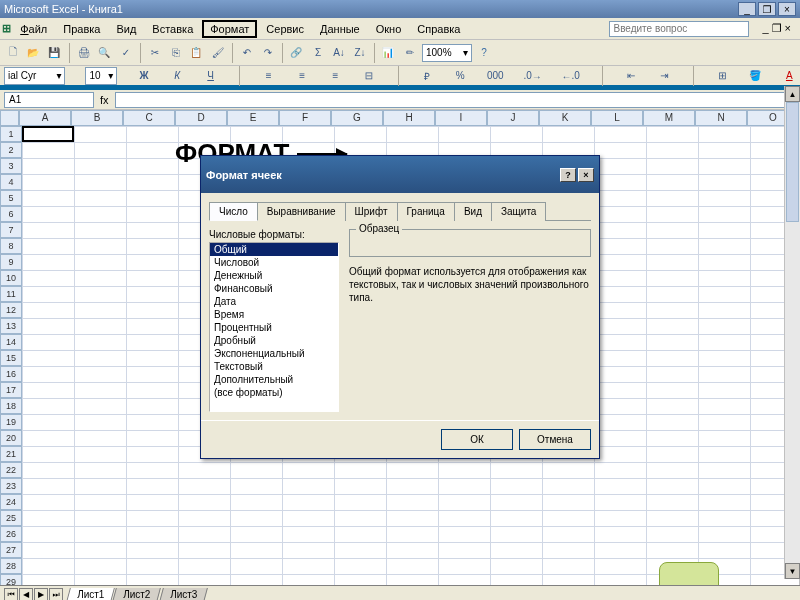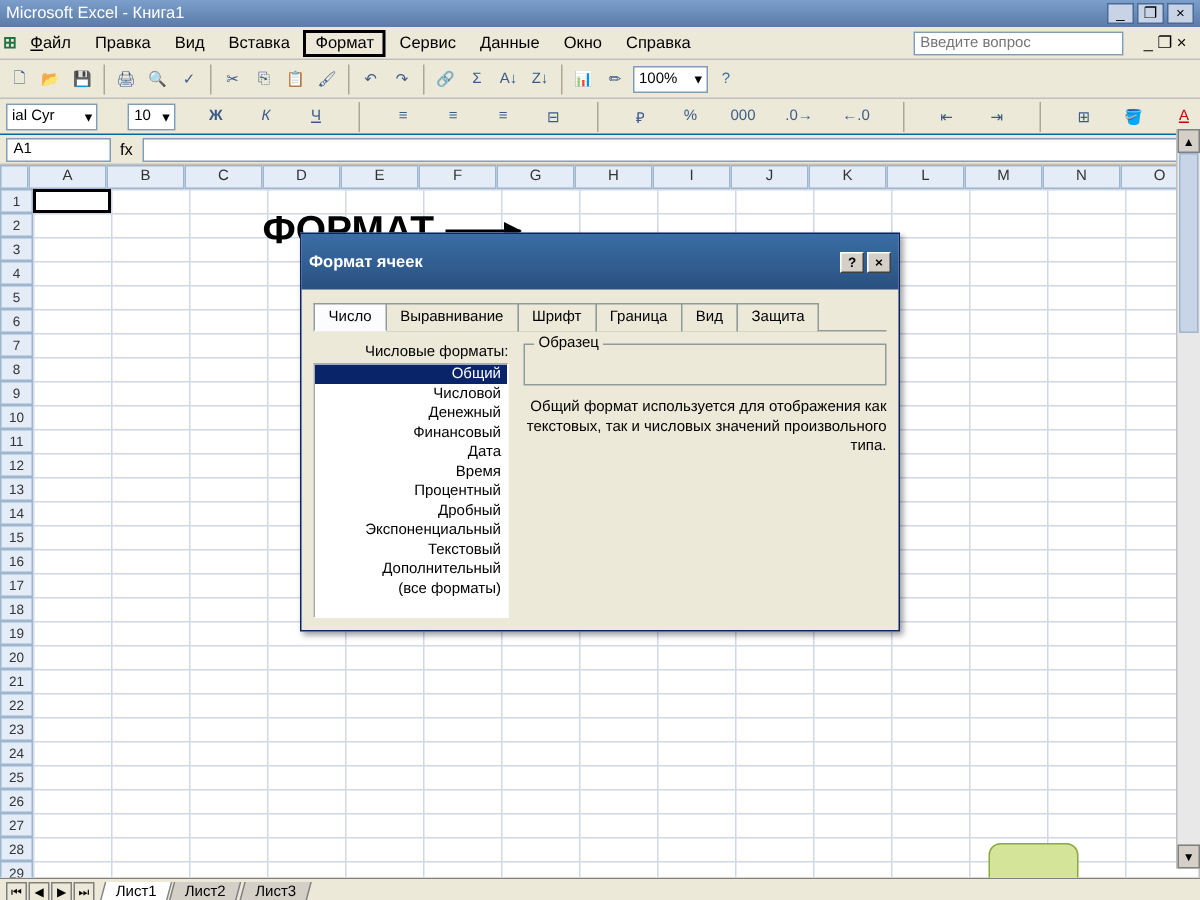--- a/index.html
+++ b/index.html
@@ -12,27 +12,27 @@
 .menubar { height: 22px; background: #ece9d8; display: flex; align-items: center; padding: 0 2px; gap: 2px; border-bottom:1px solid #c0c0c0;}
 .menubar .mi { padding: 2px 7px; cursor: default; }
 .menubar .mi u { text-decoration: underline; }
 .menubar .boxed { border: 2px solid #000; padding: 1px 6px; }
 .menubar .question-input { margin-left:auto; width: 140px; height:16px; border:1px solid #7f9db9; background:#fff; padding:0 3px; font-size:10px; color:#999; }
 
 .toolbar { height: 26px; background: #ece9d8; border-bottom:1px solid #c0c0c0; display:flex; align-items:center; padding: 0 4px; gap:3px; }
 .tbtn { width:18px; height:18px; display:flex; align-items:center; justify-content:center; font-size:10px; color:#3a5a8a; }
 .tsep { width:1px; height:20px; background:#aca899; margin:0 2px; }
 
-.toolbar2 { height: 24px; background: #ece9d8; border-bottom:1px solid #0369a1; display:flex; align-items:center; padding: 0 4px; gap:20px;}
+.toolbar2 { height: 24px; background: #ece9d8; border-bottom:5px solid #0369a1; display:flex; align-items:center; padding: 0 4px; gap:20px;}
 .font-combo { height:18px; border:1px solid #7f9db9; background:#fff; padding:0 3px; font-size:10px; display:flex; align-items:center; justify-content:space-between; }
 .font-combo.name { width:80px; }
 .font-combo.size { width:40px; }
 
 .fbar { height: 20px; background:#ece9d8; border-bottom:1px solid #c0c0c0; display:flex; align-items:center; padding:0 4px; gap:6px; }
-.namebox { width:70px; height:16px; border:1px solid #7f9db9; background:#fff; padding:0 4px; font-size:10px; display:flex; align-items:center; }
+.namebox { width:90px; height:16px; border:1px solid #7f9db9; background:#fff; padding:0 4px; font-size:10px; display:flex; align-items:center; }
 .fx { font-size:11px; }
 
 .sheet-area { position:relative; height: 475px; background:#fff; overflow:hidden; border-right:1px solid #c0c0c0; }
 .colheads { display:flex; height:16px; }
 .corner { width:22px; background:#e4ecf7; border:1px solid #9eb6ce; }
 .ch { width:52px; background:#e4ecf7; border:1px solid #9eb6ce; text-align:center; font-size:10px; line-height:14px; color:#333; }
 .rows { position:absolute; top:16px; left:0; right:0; bottom:0; }
 .rownum { position:absolute; left:0; width:22px; height:16px; background:#e4ecf7; border:1px solid #9eb6ce; font-size:9px; text-align:center; line-height:14px; color:#333; }
 .grid { position:absolute; left:22px; top:0; right:0; bottom:0; }
 .gridline-h { position:absolute; left:0; right:0; height:1px; background:#d0d7e5; }
@@ -40,21 +40,21 @@
 .selcell { position:absolute; width:52px; height:16px; border:2px solid #000; }
 
 .overlay-text { position:absolute; font-family: "Times New Roman", serif; font-weight:bold; font-size:26px; color:#000; display:flex; align-items:center; gap:8px; }
 .arrow { display:inline-block; width:50px; height:2px; background:#000; position:relative; }
 .arrow::after { content:""; position:absolute; right:-1px; top:-5px; border-left:12px solid #000; border-top:6px solid transparent; border-bottom:6px solid transparent; }
 
 .dialog { position:absolute; left:200px; top:155px; width:400px; background:#ece9d8; border:1px solid #0a246a; box-shadow:2px 2px 4px rgba(0,0,0,0.4); }
 .dlg-title { height:37px; background: linear-gradient(#3a6ea5,#2a5080); color:#fff; font-size:11px; font-weight:bold; display:flex; align-items:center; padding:0 5px; }
 .dlg-title .spacer { flex:1; }
 .dlg-title .cbtn { width:16px; height:14px; background:#d4d0c8; border:1px solid #fff; border-right-color:#404040; border-bottom-color:#404040; margin-left:2px; display:flex; align-items:center; justify-content:center; font-size:9px; color:#000; font-weight:bold;}
-.dlg-body { padding:8px;text-align:right; }
+.dlg-body { padding:8px; }
 .tabs { display:flex; border-bottom:1px solid #919b9c; margin-bottom:8px; }
 .tab { padding:3px 9px; font-size:10px; background:#ece9d8; border:1px solid #919b9c; border-bottom:none; margin-right:-1px; position:relative; top:1px; }
 .tab.active { background:#fcfcfe; border-bottom:1px solid #fcfcfe; z-index:1; }
 .dlg-content { display:flex; gap:10px; }
 .left-col { width:130px; }
 .lbl { font-size:10px; margin-bottom:2px; }
 .listbox { border:1px inset #fff; background:#fff; height:170px; overflow-y:auto; font-size:10px; }
 .listbox .item { padding:1px 4px; }
 .listbox .item.sel { background:#0a246a; color:#fff; }
 .right-col { flex:1; }
@@ -331,20 +331,24 @@
           </div>
       </div>
       <div class="right-col">
         <div class="groupbox">
           <div class="glabel">Образец</div>
         </div>
         <div class="desc">Общий формат используется для отображения как текстовых, так и числовых значений произвольного типа.</div>
       </div>
     </div>
   </div>
+  <div class="dlg-buttons">
+    <button class="dlg-btn">ОК</button>
+    <button class="dlg-btn">Отмена</button>
+  </div>
 </div>
 
 <div class="tabstrip">
   <div class="tabnav">⏮</div>
   <div class="tabnav">◀</div>
   <div class="tabnav">▶</div>
   <div class="tabnav">⏭</div>
   <div id="wtabs" style="display:flex;gap:1px;margin-left:4px;">
       <div class="wtab"><span>Лист1</span></div>
       <div class="wtab inactive"><span>Лист2</span></div>

